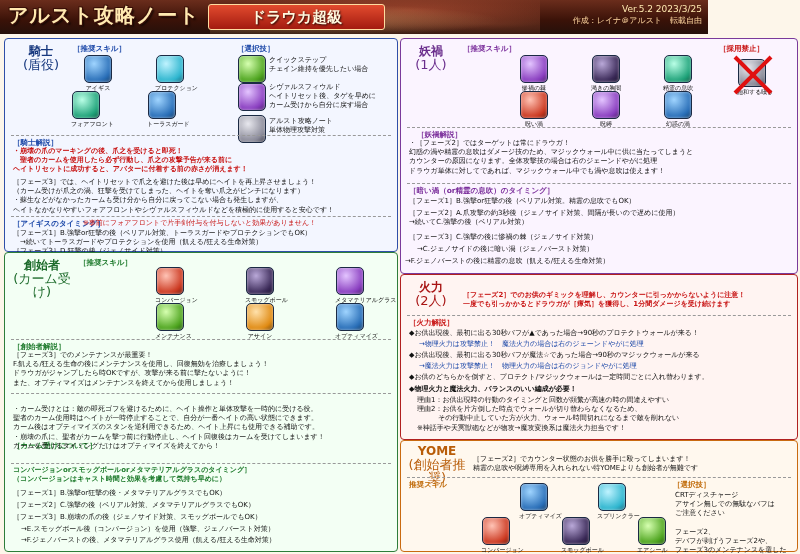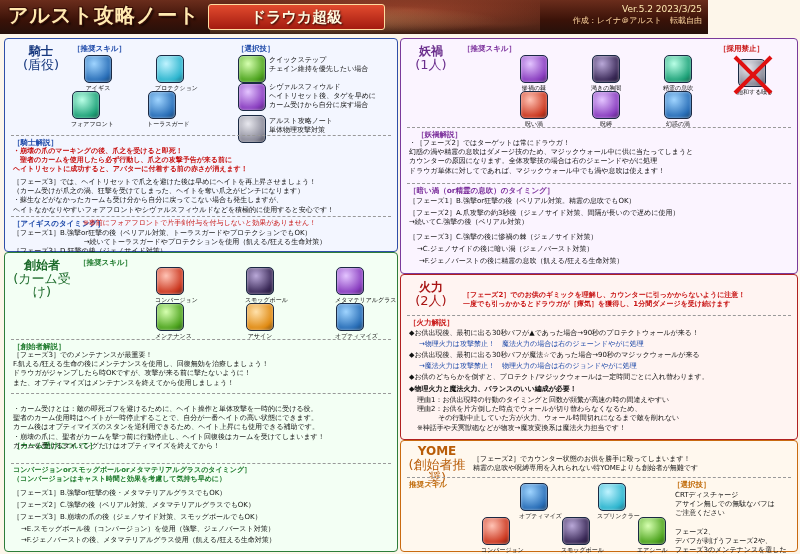--- a/index.html
+++ b/index.html
@@ -207,21 +207,21 @@
     <div class="hr" style="left:6px;top:210px;width:380px;"></div>
     <div class="txt c-green b" style="left:8px;top:213px;width:382px;">コンバージョンorスモッグボールorメタマテリアルグラスのタイミング］
 （コンバージョンはキャスト時間と効果を考慮して気持ち早めに）</div>
     <div class="txt" style="left:8px;top:236px;width:382px;">［フェーズ1］B.強撃or狂撃の後・メタマテリアルグラスでもOK）</div>
     <div class="txt" style="left:8px;top:248px;width:382px;">［フェーズ2］C.強撃の後（ベリアル対策、メタマテリアルグラスでもOK）</div>
     <div class="txt" style="left:8px;top:260px;width:382px;">［フェーズ3］B.崩壊の爪の後（ジェノサイド対策、スモッグボールでもOK）</div>
     <div class="txt" style="left:16px;top:283px;width:374px;">→F.ジェノバーストの後、メタマテリアルグラス使用（飢える/狂える生命対策）</div>
     <div class="txt" style="left:16px;top:272px;width:374px;">→E.スモッグボール後（コンバージョン）を使用（強撃、ジェノバースト対策）</div>
   </div>
 
-  <div class="txt" style="left:20px;top:238px;width:370px;z-index:5;text-align:center;">→続いてトーラスガードやプロテクションを使用（飢える/狂える生命対策）</div>
+  <div class="txt" style="left:20px;top:238px;width:370px;z-index:5;">→続いてトーラスガードやプロテクションを使用（飢える/狂える生命対策）</div>
 
   <div class="panel purple" style="left:400px;top:38px;width:396px;height:234px;">
     <div class="ptitle" style="left:6px;top:6px;width:48px;">
       <span>妖禍</span>
       <span class="sm">(1人)</span>
     </div>
     <div class="sect-label c-purple" style="left:62px;top:5px;">［推奨スキル］</div>
     <div class="sect-label c-red" style="left:318px;top:5px;">［採用禁止］</div>
 
     <div class="skill" style="left:118px;top:16px;">
@@ -267,21 +267,21 @@
 カウンターの原因になります。全体攻撃技の場合は右のジェーンドやがに処理
 ドラウガ単体に対してであれば、マジックウォール中でも渦や息吹は使えます！</div>
 
     <div class="hr" style="left:6px;top:144px;width:384px;"></div>
     <div class="sect-label c-purple" style="left:8px;top:147px;">［暗い渦（or精霊の息吹）のタイミング］</div>
     <div class="txt" style="left:8px;top:158px;width:386px;">［フェーズ1］B.強撃or狂撃の後（ベリアル対策。精霊の息吹でもOK）</div>
     <div class="txt" style="left:8px;top:170px;width:386px;">［フェーズ2］A.爪攻撃の約3秒後（ジェノサイド対策、間隔が長いので遅めに使用）
 →続いてC.強撃の後（ベリアル対策）</div>
     <div class="txt" style="left:8px;top:194px;width:386px;">［フェーズ3］C.強撃の後に惨禍の棘（ジェノサイド対策）</div>
     <div class="txt" style="left:16px;top:206px;width:378px;">→C.ジェノサイドの後に暗い渦（ジェノバースト対策）</div>
-    <div class="txt" style="left:18px;top:218px;width:378px;">→F.ジェノバーストの後に精霊の息吹（飢える/狂える生命対策）</div>
+    <div class="txt" style="left:4px;top:218px;width:378px;">→F.ジェノバーストの後に精霊の息吹（飢える/狂える生命対策）</div>
   </div>
 
   <div class="panel red" style="left:400px;top:274px;width:396px;height:164px;">
     <div class="ptitle" style="left:6px;top:6px;width:48px;">
       <span>火力</span>
       <span class="sm">(2人)</span>
     </div>
     <div class="txt c-red b" style="left:62px;top:16px;width:330px;">［フェーズ2］でのお供のギミックを理解し、カウンターに引っかからないように注意！
 一度でも引っかかるとドラウガが［瘴気］を獲得し、1分間ダメージを受け続けます</div>
 

